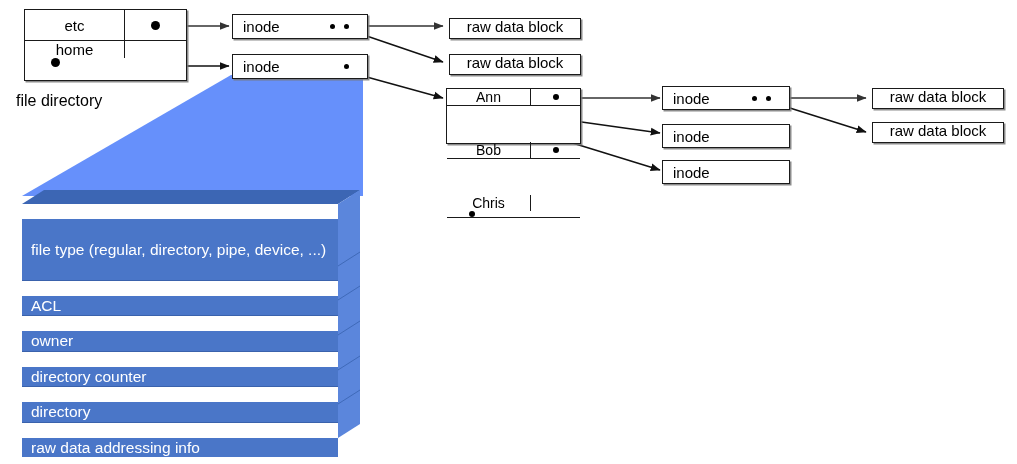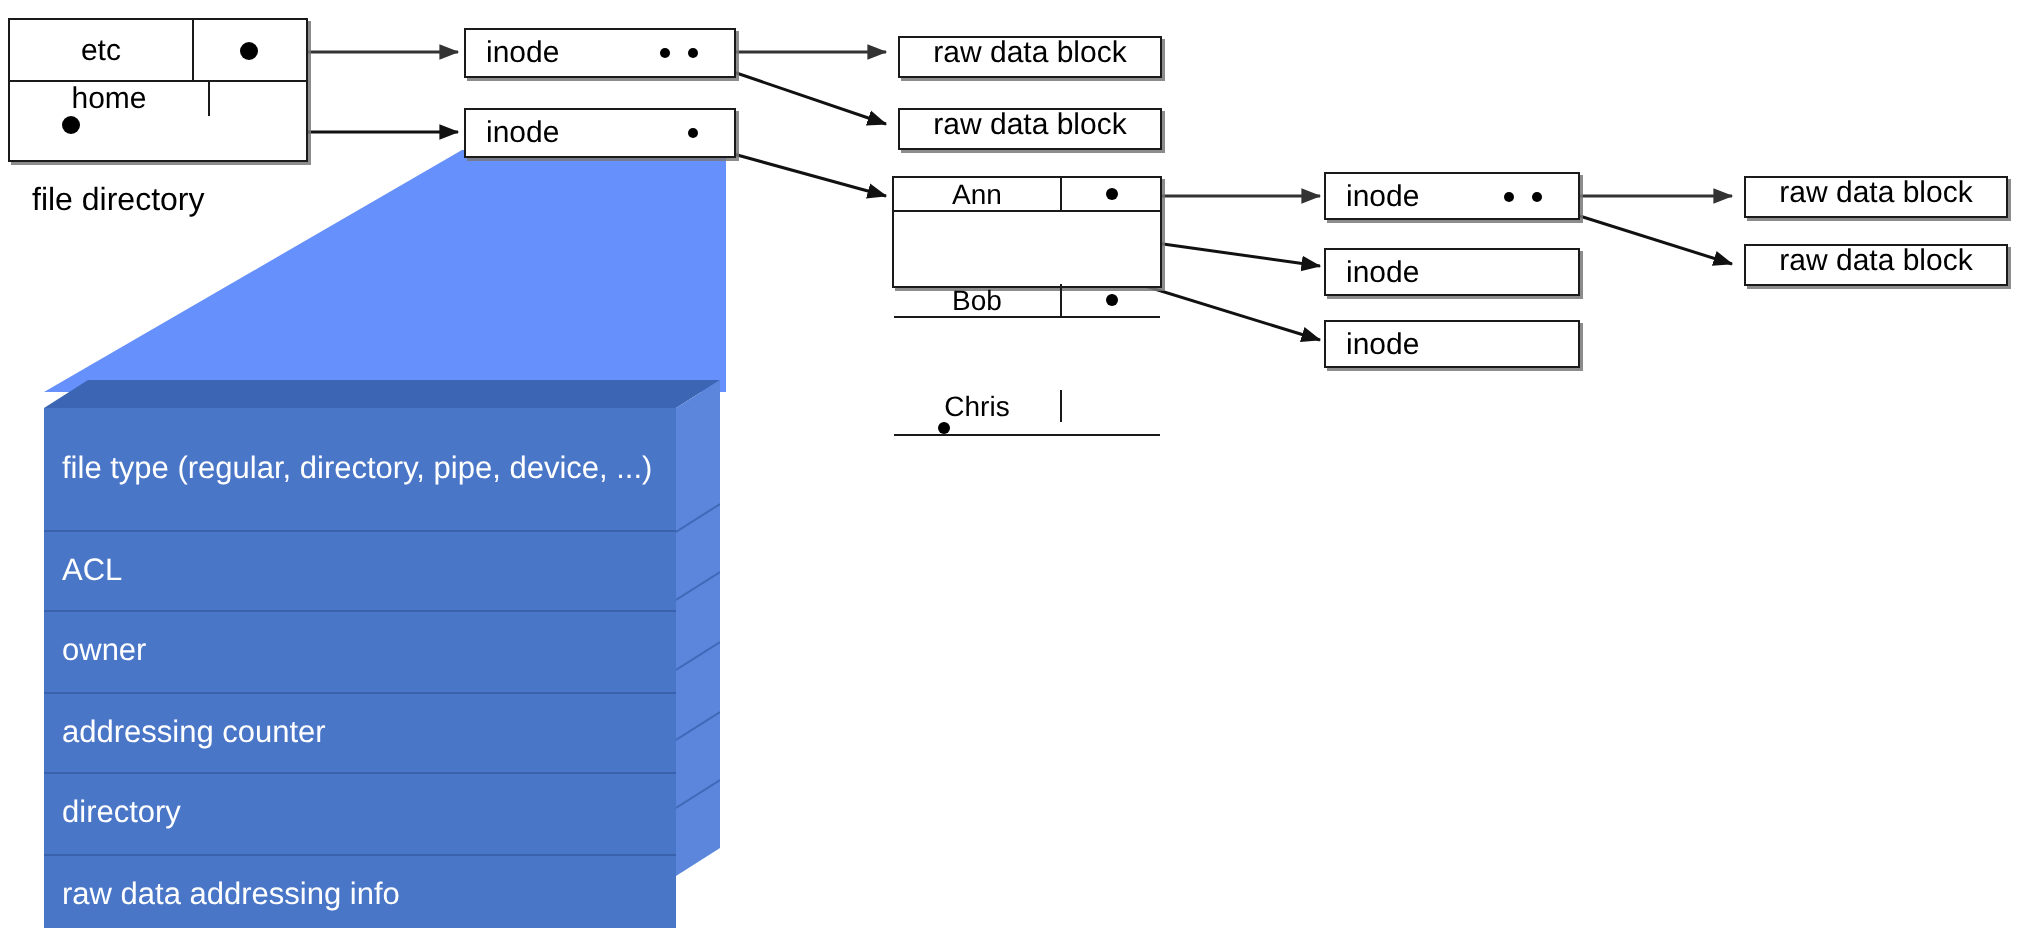--- a/index.html
+++ b/index.html
@@ -109,21 +109,21 @@
     box-sizing: border-box;
   }
   .dot-lg {
     width: 7px; height: 7px;
     border-radius: 50%;
     background: #000;
     display: block;
   }
 
   
-  #root-dir { left: 4px; top: 9px; width: 150px; height: 72px; }
+  #root-dir { left: 24px; top: 9px; width: 163px; height: 72px; }
   #root-dir .dir-name { width: 100px; }
   #root-dir .dir-ptr { width: 61px; }
   #root-dir .dot-lg { width: 9px; height: 9px; }
 
   
   #home-dir { left: 446px; top: 88px; width: 135px; height: 56px; gap: 36px; }
   #home-dir .dir-name { width: 84px; font-size: 14px; }
   #home-dir .dir-ptr { width: 49px; }
   #home-dir .dot-lg { width: 6px; height: 6px; }
   #home-dir .dir-row { border-bottom: 1.2px solid #1a1a1a; }
@@ -151,23 +151,24 @@
     display: flex;
     flex-direction: column;
   }
   #inode-struct .srow {
     background: #4a76c8;
     border-bottom: 1.5px solid #3a62ac;
     color: #ffffff;
     font-size: 15.5px;
     display: flex;
     align-items: center;
-    padding: 10px 9px;
+    padding: 0 9px;
     box-sizing: border-box;
     line-height: 1.25;
+    margin-top: 15px;
   }
   #inode-struct .srow:last-child { border-bottom: none; }
   #inode-struct .srow.tall { flex: 0 0 62px; align-items: center; }
   #inode-struct .srow.norm { flex: 1 1 auto; }
 
   
   .top-face {
     position: absolute;
     left: 22px;
     top: 190px;
@@ -327,19 +328,19 @@
     <path d="M0,145 L22,131" stroke="#3f6ab8" stroke-width="1" fill="none"></path>
     <path d="M0,180 L22,166" stroke="#3f6ab8" stroke-width="1" fill="none"></path>
     <path d="M0,214 L22,200" stroke="#3f6ab8" stroke-width="1" fill="none"></path>
   </svg>
 
   <div id="inode-struct">
     <div class="front">
       <div class="srow tall">file type (regular, directory, pipe, device, ...)</div>
       <div class="srow norm">ACL</div>
       <div class="srow norm">owner</div>
-      <div class="srow norm">addressing counter</div>
+      <div class="srow norm">directory counter</div>
       <div class="srow norm">directory</div>
       <div class="srow norm">raw data addressing info</div>
     </div>
   </div>
 
 </div>
 
 </body></html>

